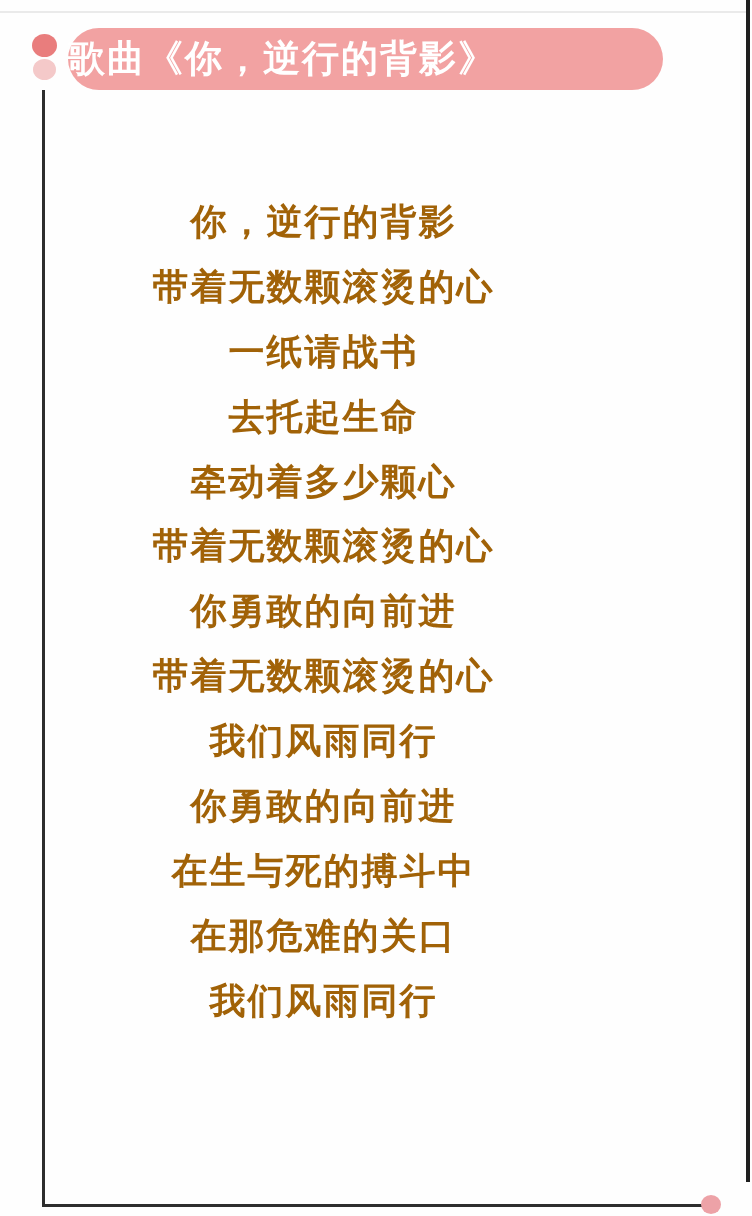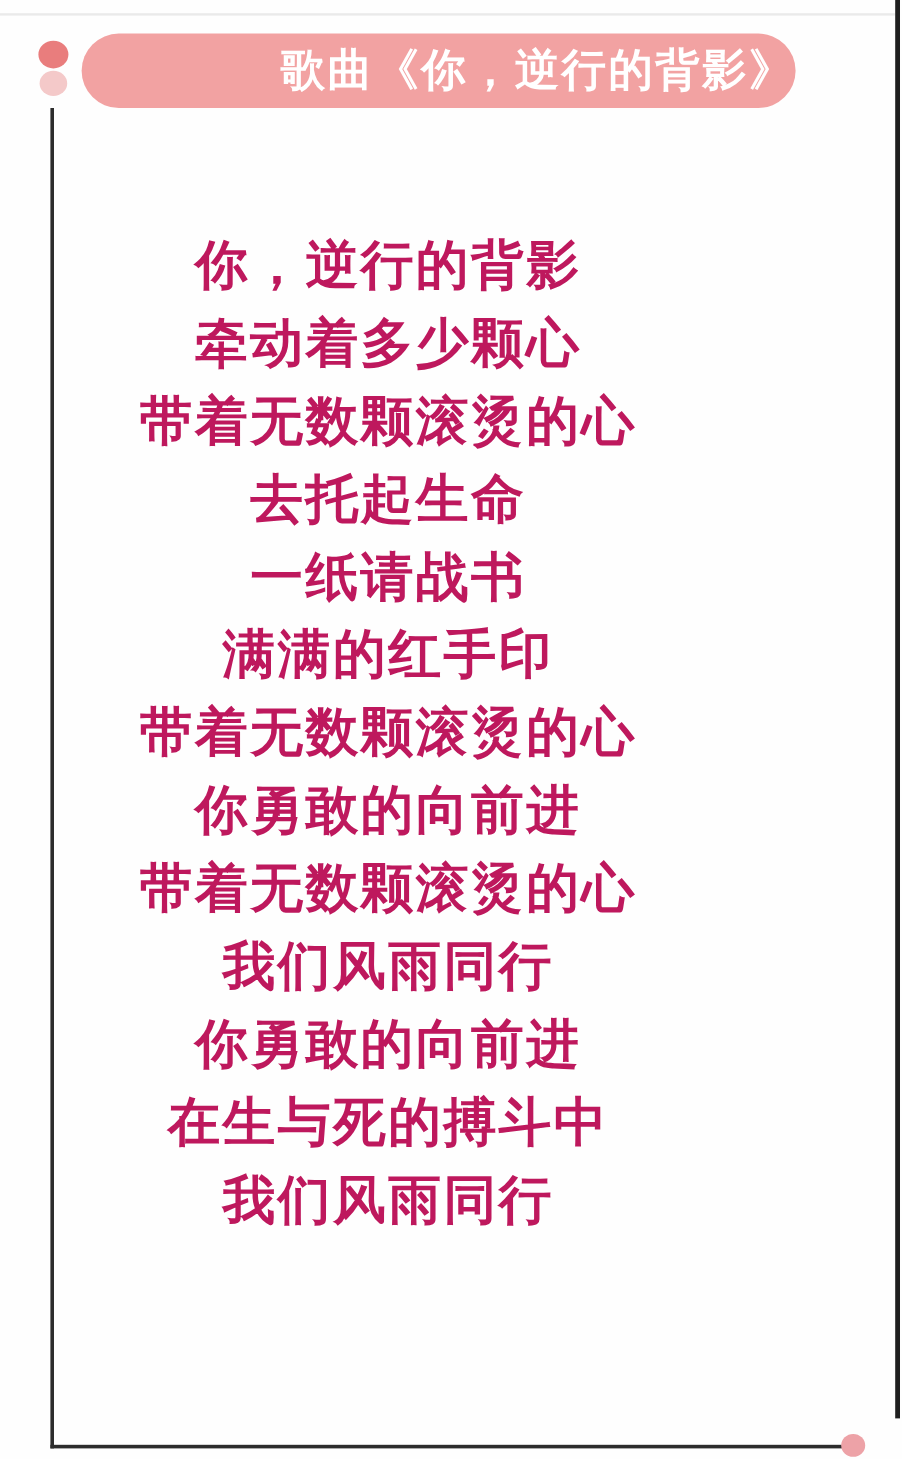--- a/index.html
+++ b/index.html
@@ -47,21 +47,21 @@
   }
   
   .title-badge {
     position: absolute;
     left: 68px; top: 28px;
     width: 595px; height: 62px;
     border-radius: 31px;
     background: #f2a2a2;
     display: flex;
     align-items: center;
-    justify-content: flex-end;
+    justify-content: flex-start;
     color: #ffffff;
     font-size: 37px;
     font-weight: bold;
     letter-spacing: 2px;
     white-space: nowrap;
   }
   
   .frame-vline {
     position: absolute;
     left: 42px; top: 90px;
@@ -80,22 +80,22 @@
     width: 20px; height: 19px;
     border-radius: 50%;
     background: #eda2a7;
   }
   
   .lyrics {
     position: absolute;
     left: 0; top: 190px;
     width: 647px;
     text-align: center;
-    color: #be185d;
-    font-size: 44px;
+    color: #a16207;
+    font-size: 36px;
     font-weight: bold;
     letter-spacing: 2px;
   }
   .lyric-line {
     line-height: 64.9px;
     height: 64.9px;
     white-space: nowrap;
   }
 </style>
 </head>
@@ -112,27 +112,27 @@
   <div class="title-badge">
     <span>歌曲《你，逆行的背影》</span>
   </div>
 
   <div class="frame-vline"></div>
   <div class="frame-bline"></div>
   <div class="frame-corner-dot"></div>
 
   <div class="lyrics">
       <div class="lyric-line">你，逆行的背影</div>
+      <div class="lyric-line">带着无数颗滚烫的心</div>
+      <div class="lyric-line">一纸请战书</div>
+      <div class="lyric-line">去托起生命</div>
       <div class="lyric-line">牵动着多少颗心</div>
-      <div class="lyric-line">带着无数颗滚烫的心</div>
-      <div class="lyric-line">去托起生命</div>
-      <div class="lyric-line">一纸请战书</div>
-      <div class="lyric-line">满满的红手印</div>
       <div class="lyric-line">带着无数颗滚烫的心</div>
       <div class="lyric-line">你勇敢的向前进</div>
       <div class="lyric-line">带着无数颗滚烫的心</div>
       <div class="lyric-line">我们风雨同行</div>
       <div class="lyric-line">你勇敢的向前进</div>
       <div class="lyric-line">在生与死的搏斗中</div>
+      <div class="lyric-line">在那危难的关口</div>
       <div class="lyric-line">我们风雨同行</div>
     </div>
 
 </div>
 
 </body></html>

